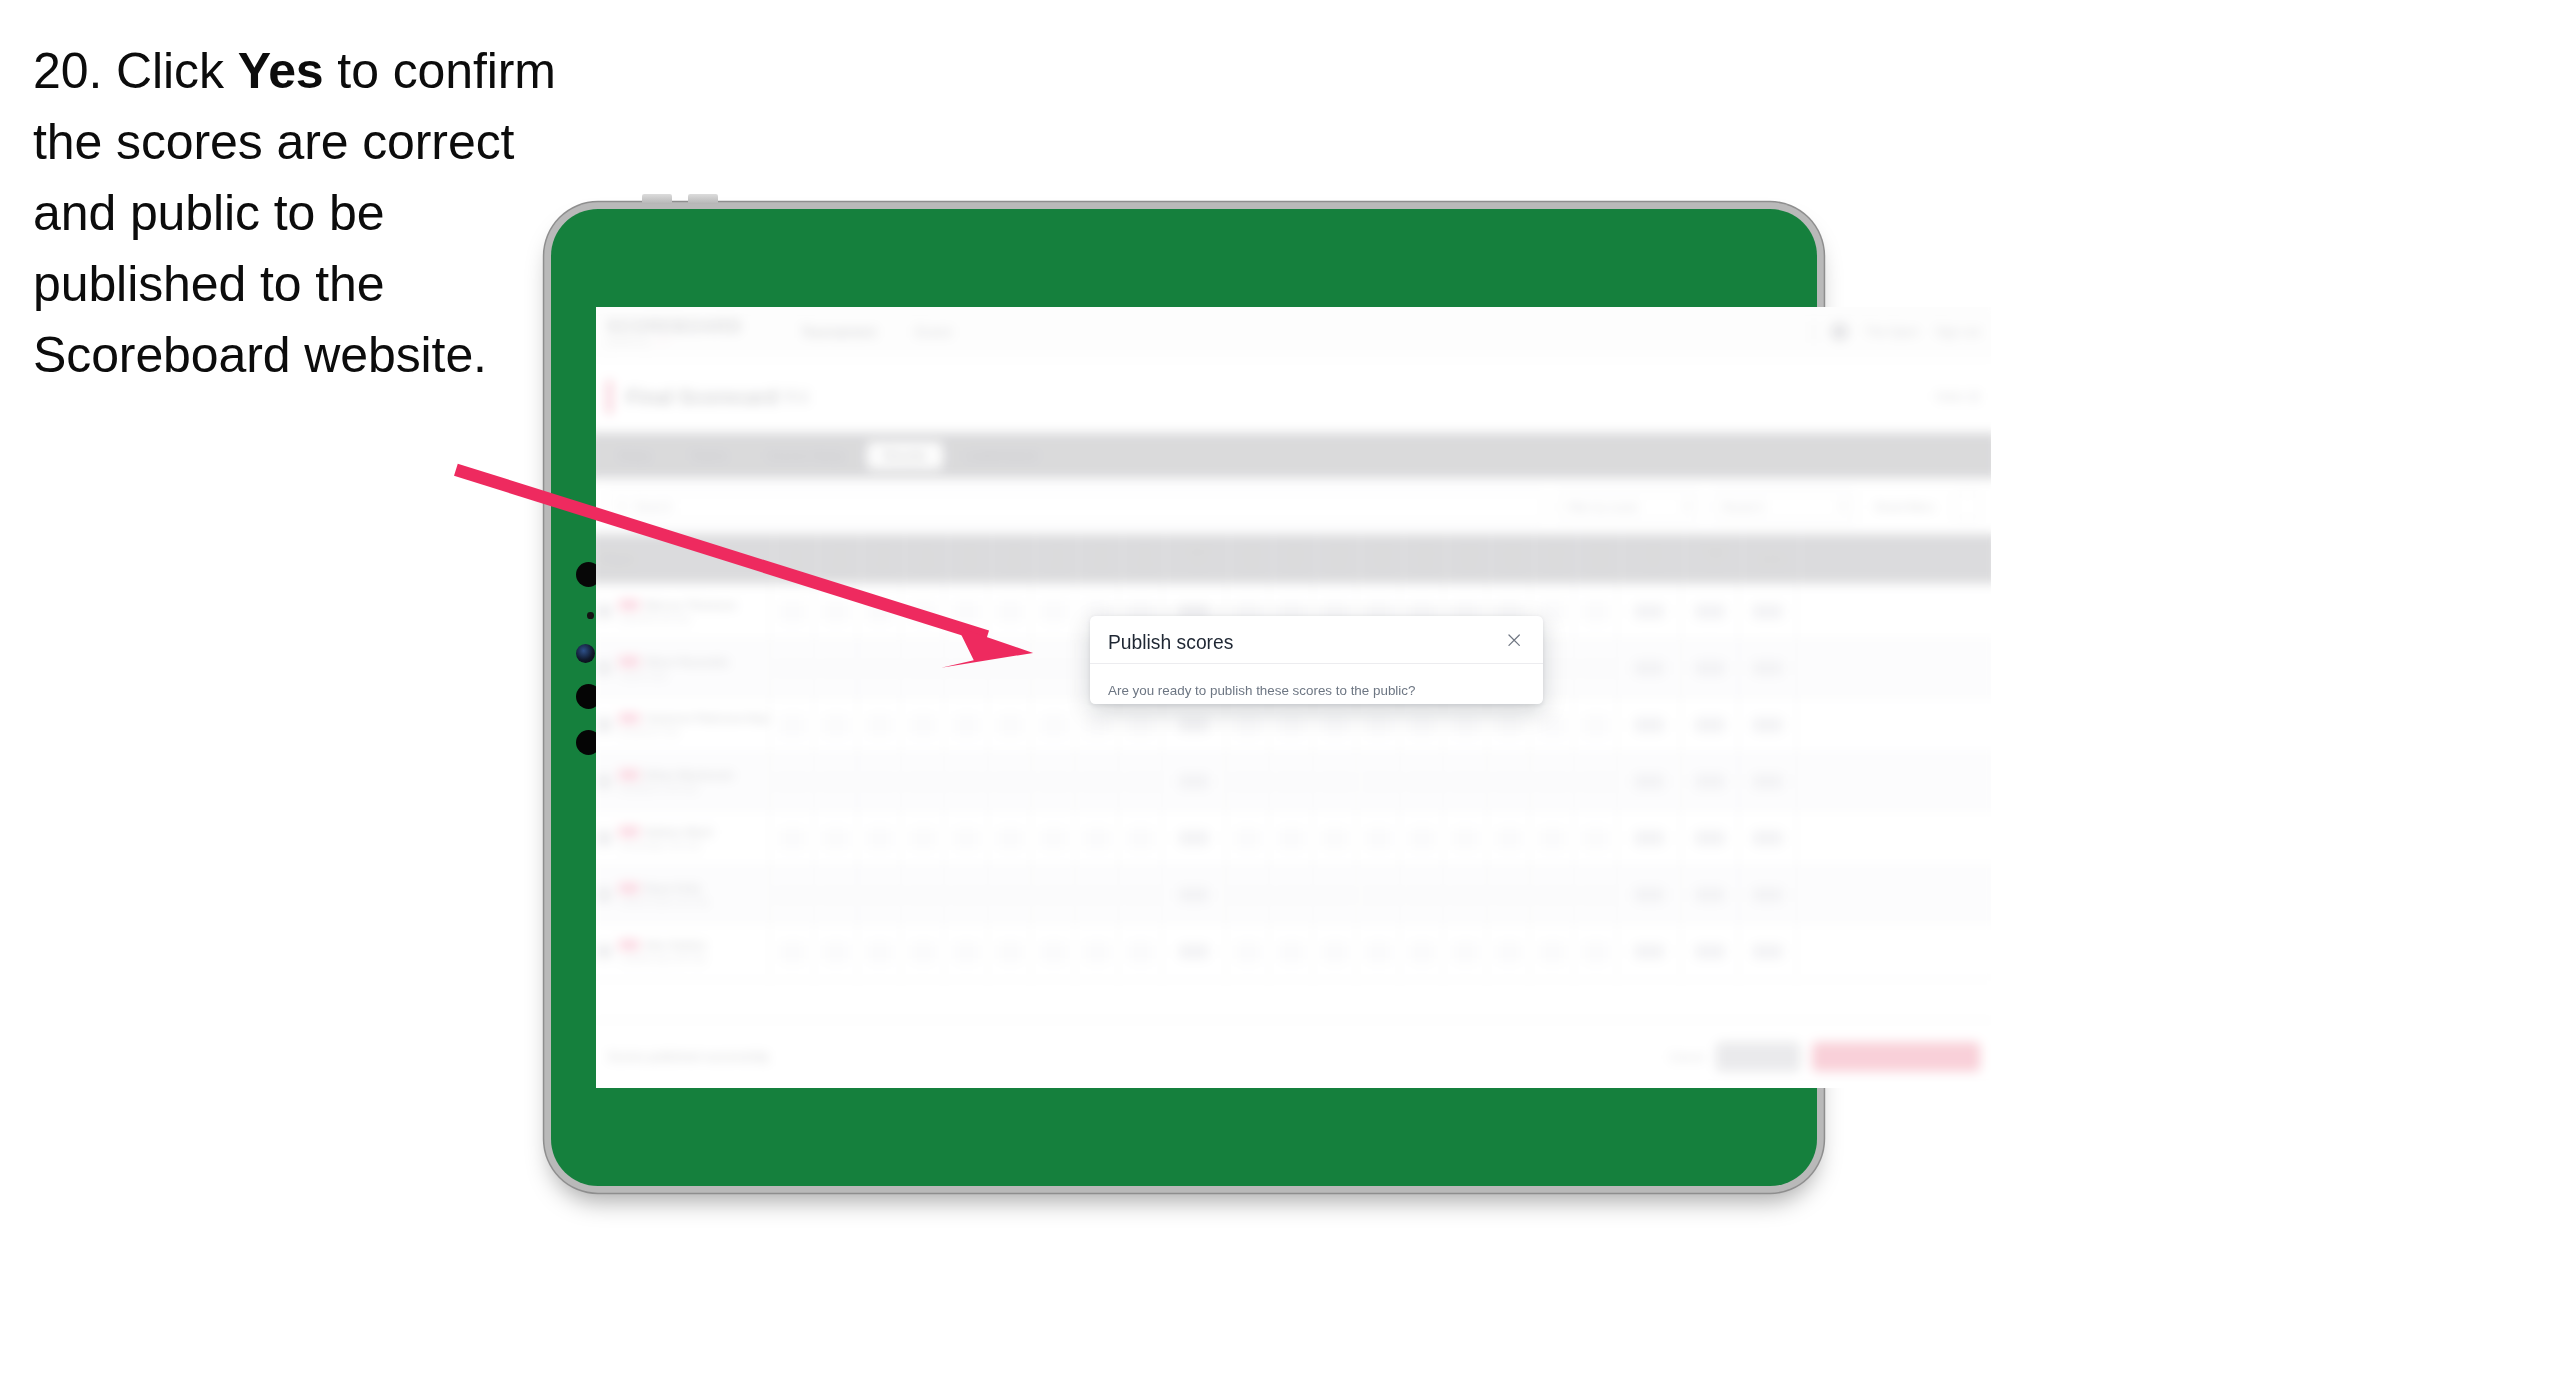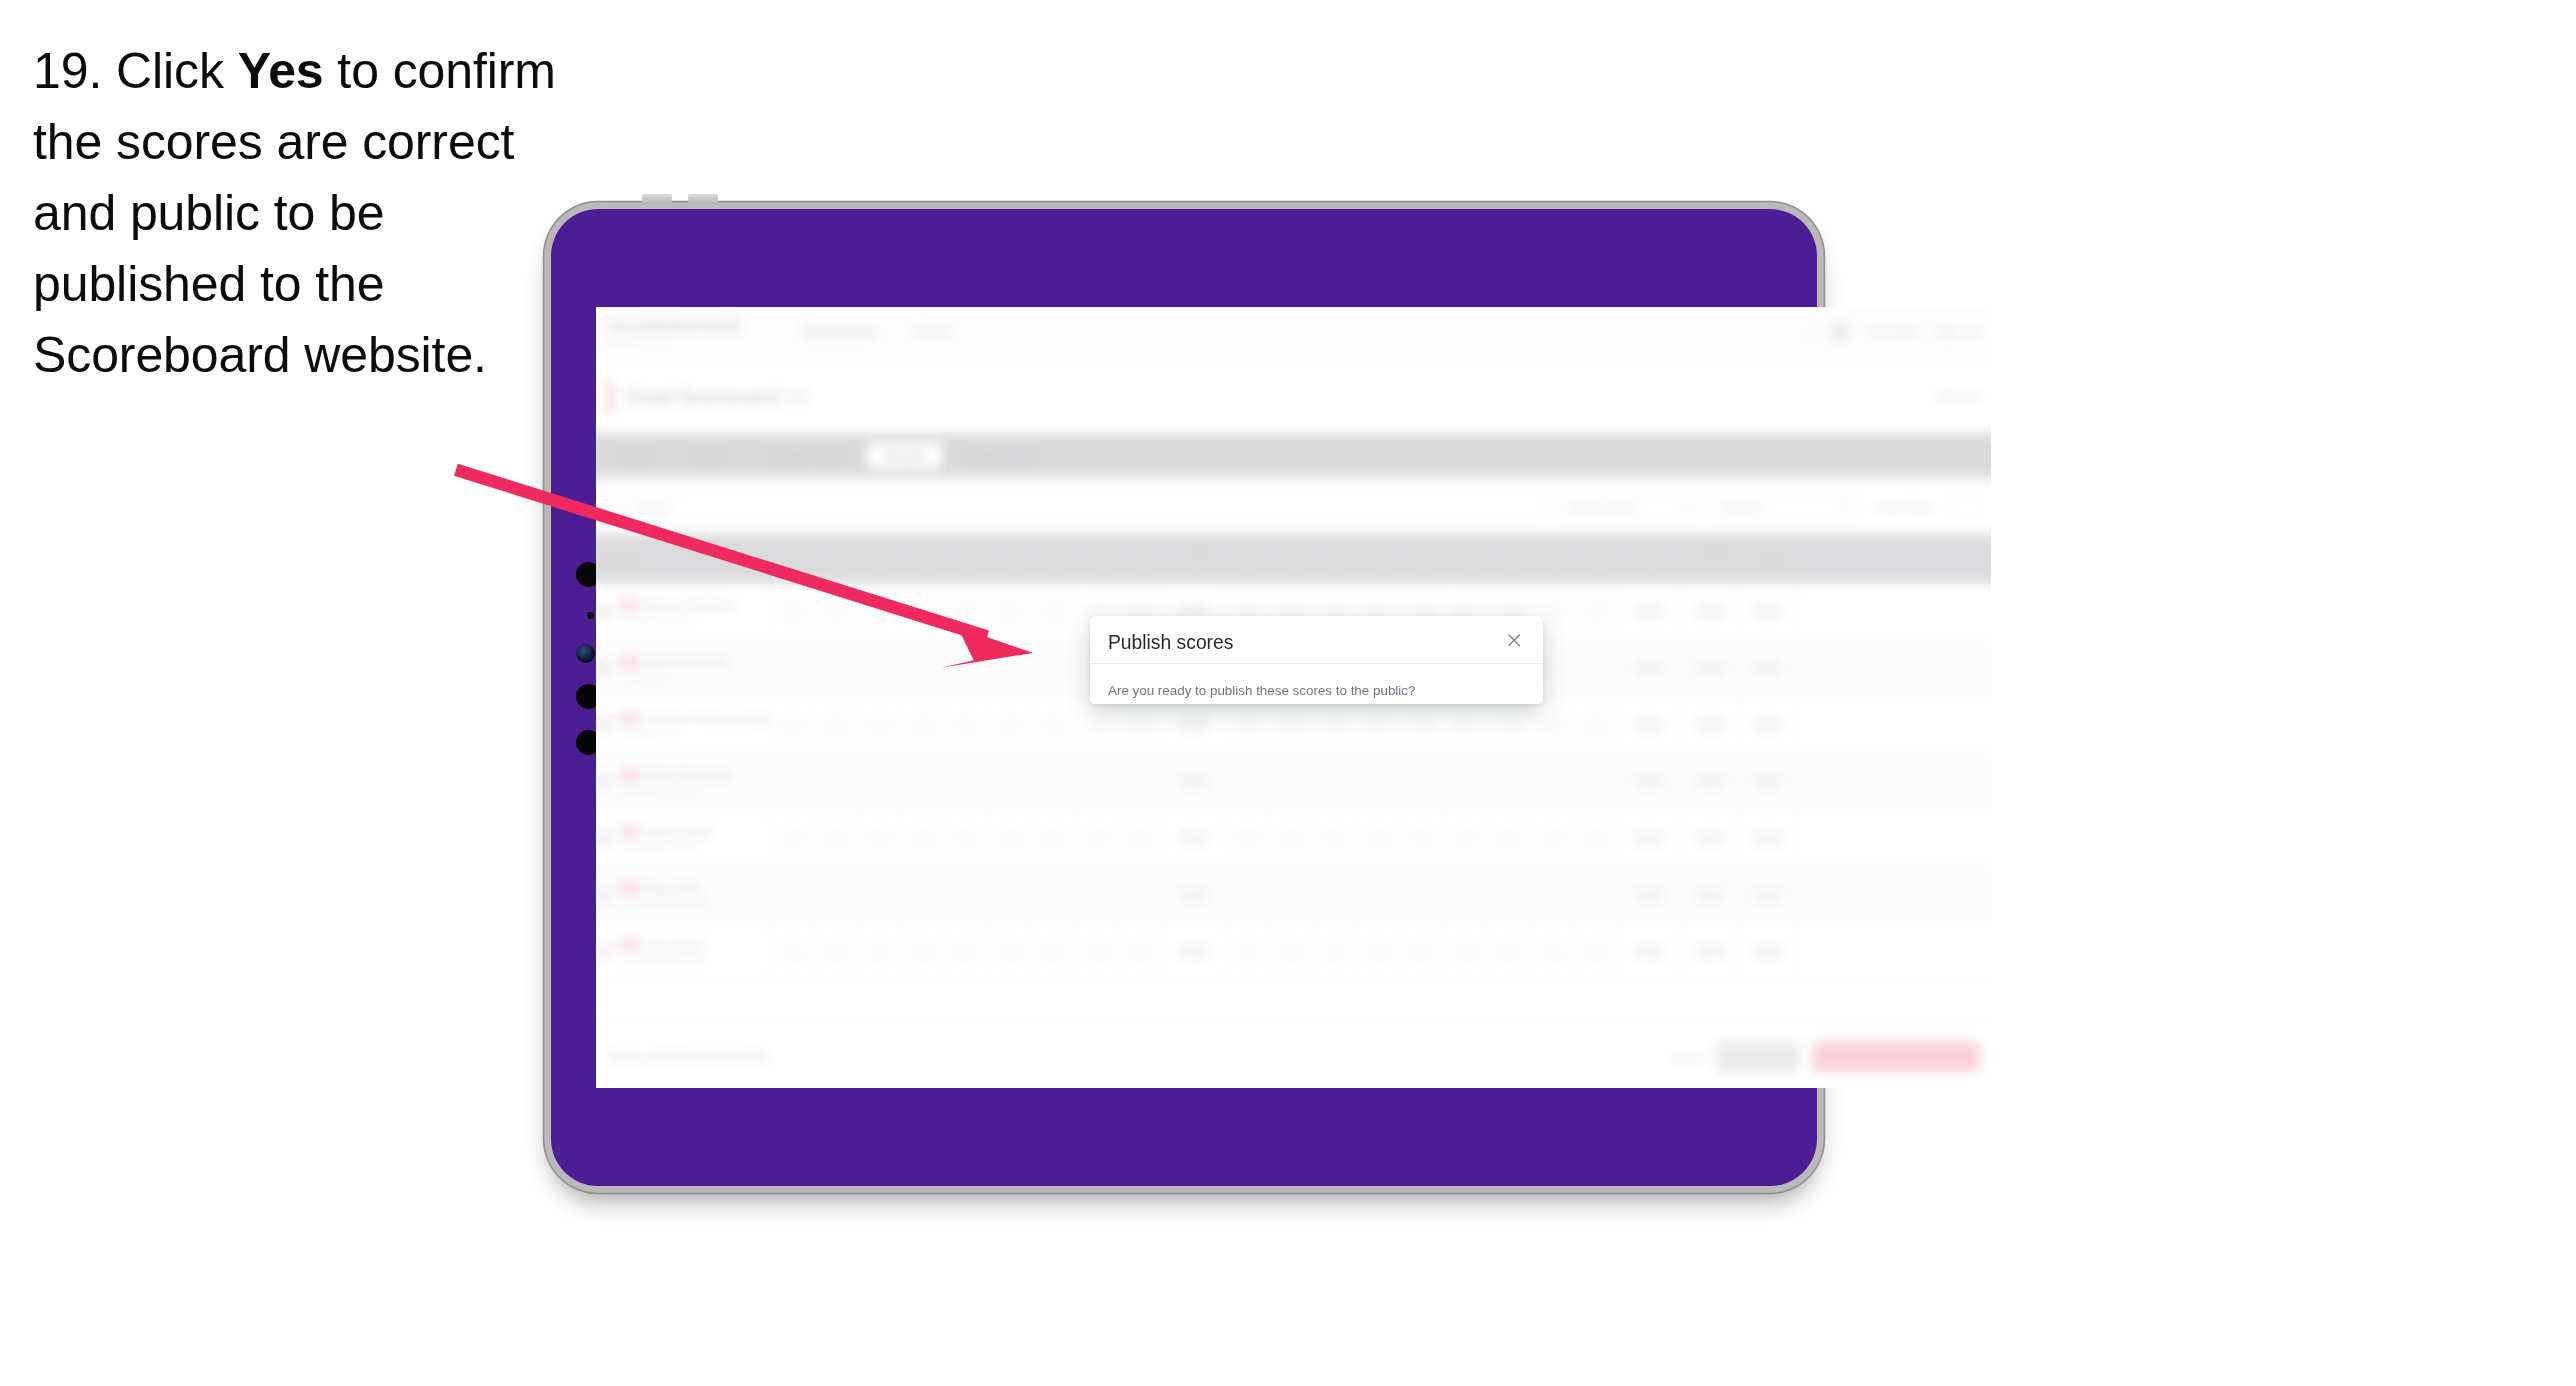--- a/index.html
+++ b/index.html
@@ -41,21 +41,21 @@
   }
 
   
   #tablet {
     position: absolute;
     left: 551px;
     top: 209px;
     width: 1266px;
     height: 977px;
     border-radius: 47px;
-    background: #4c1d95;
+    background: #15803d;
     box-shadow:
       0 0 0 6.7px #b9b9b9,
       0 0 0 8.2px #8e8e8e,
       0 15px 25px rgba(0,0,0,0.34);
     z-index: 10;
   }
   
   .vol-btn {
     position: absolute;
     top: -15px;
@@ -254,21 +254,21 @@
     border: 0.7px solid #cfd9ea;
   }
   .btn-yes {
     background: #2b3849; color: #ffffff; border: 0.7px solid #2b3849;
   }
 </style>
 </head>
 <body>
 
 <div id="caption">
-  <span>19.</span>
+  <span>20.</span>
   <span>Click</span>
   <span class="b">Yes</span>
   <span>to confirm the scores are correct and public to be published to the Scoreboard website.</span>
 </div>
 
 <div id="tablet">
 
   <div class="vol-btn" id="vol-1"></div>
   <div class="vol-btn" id="vol-2"></div>
 

